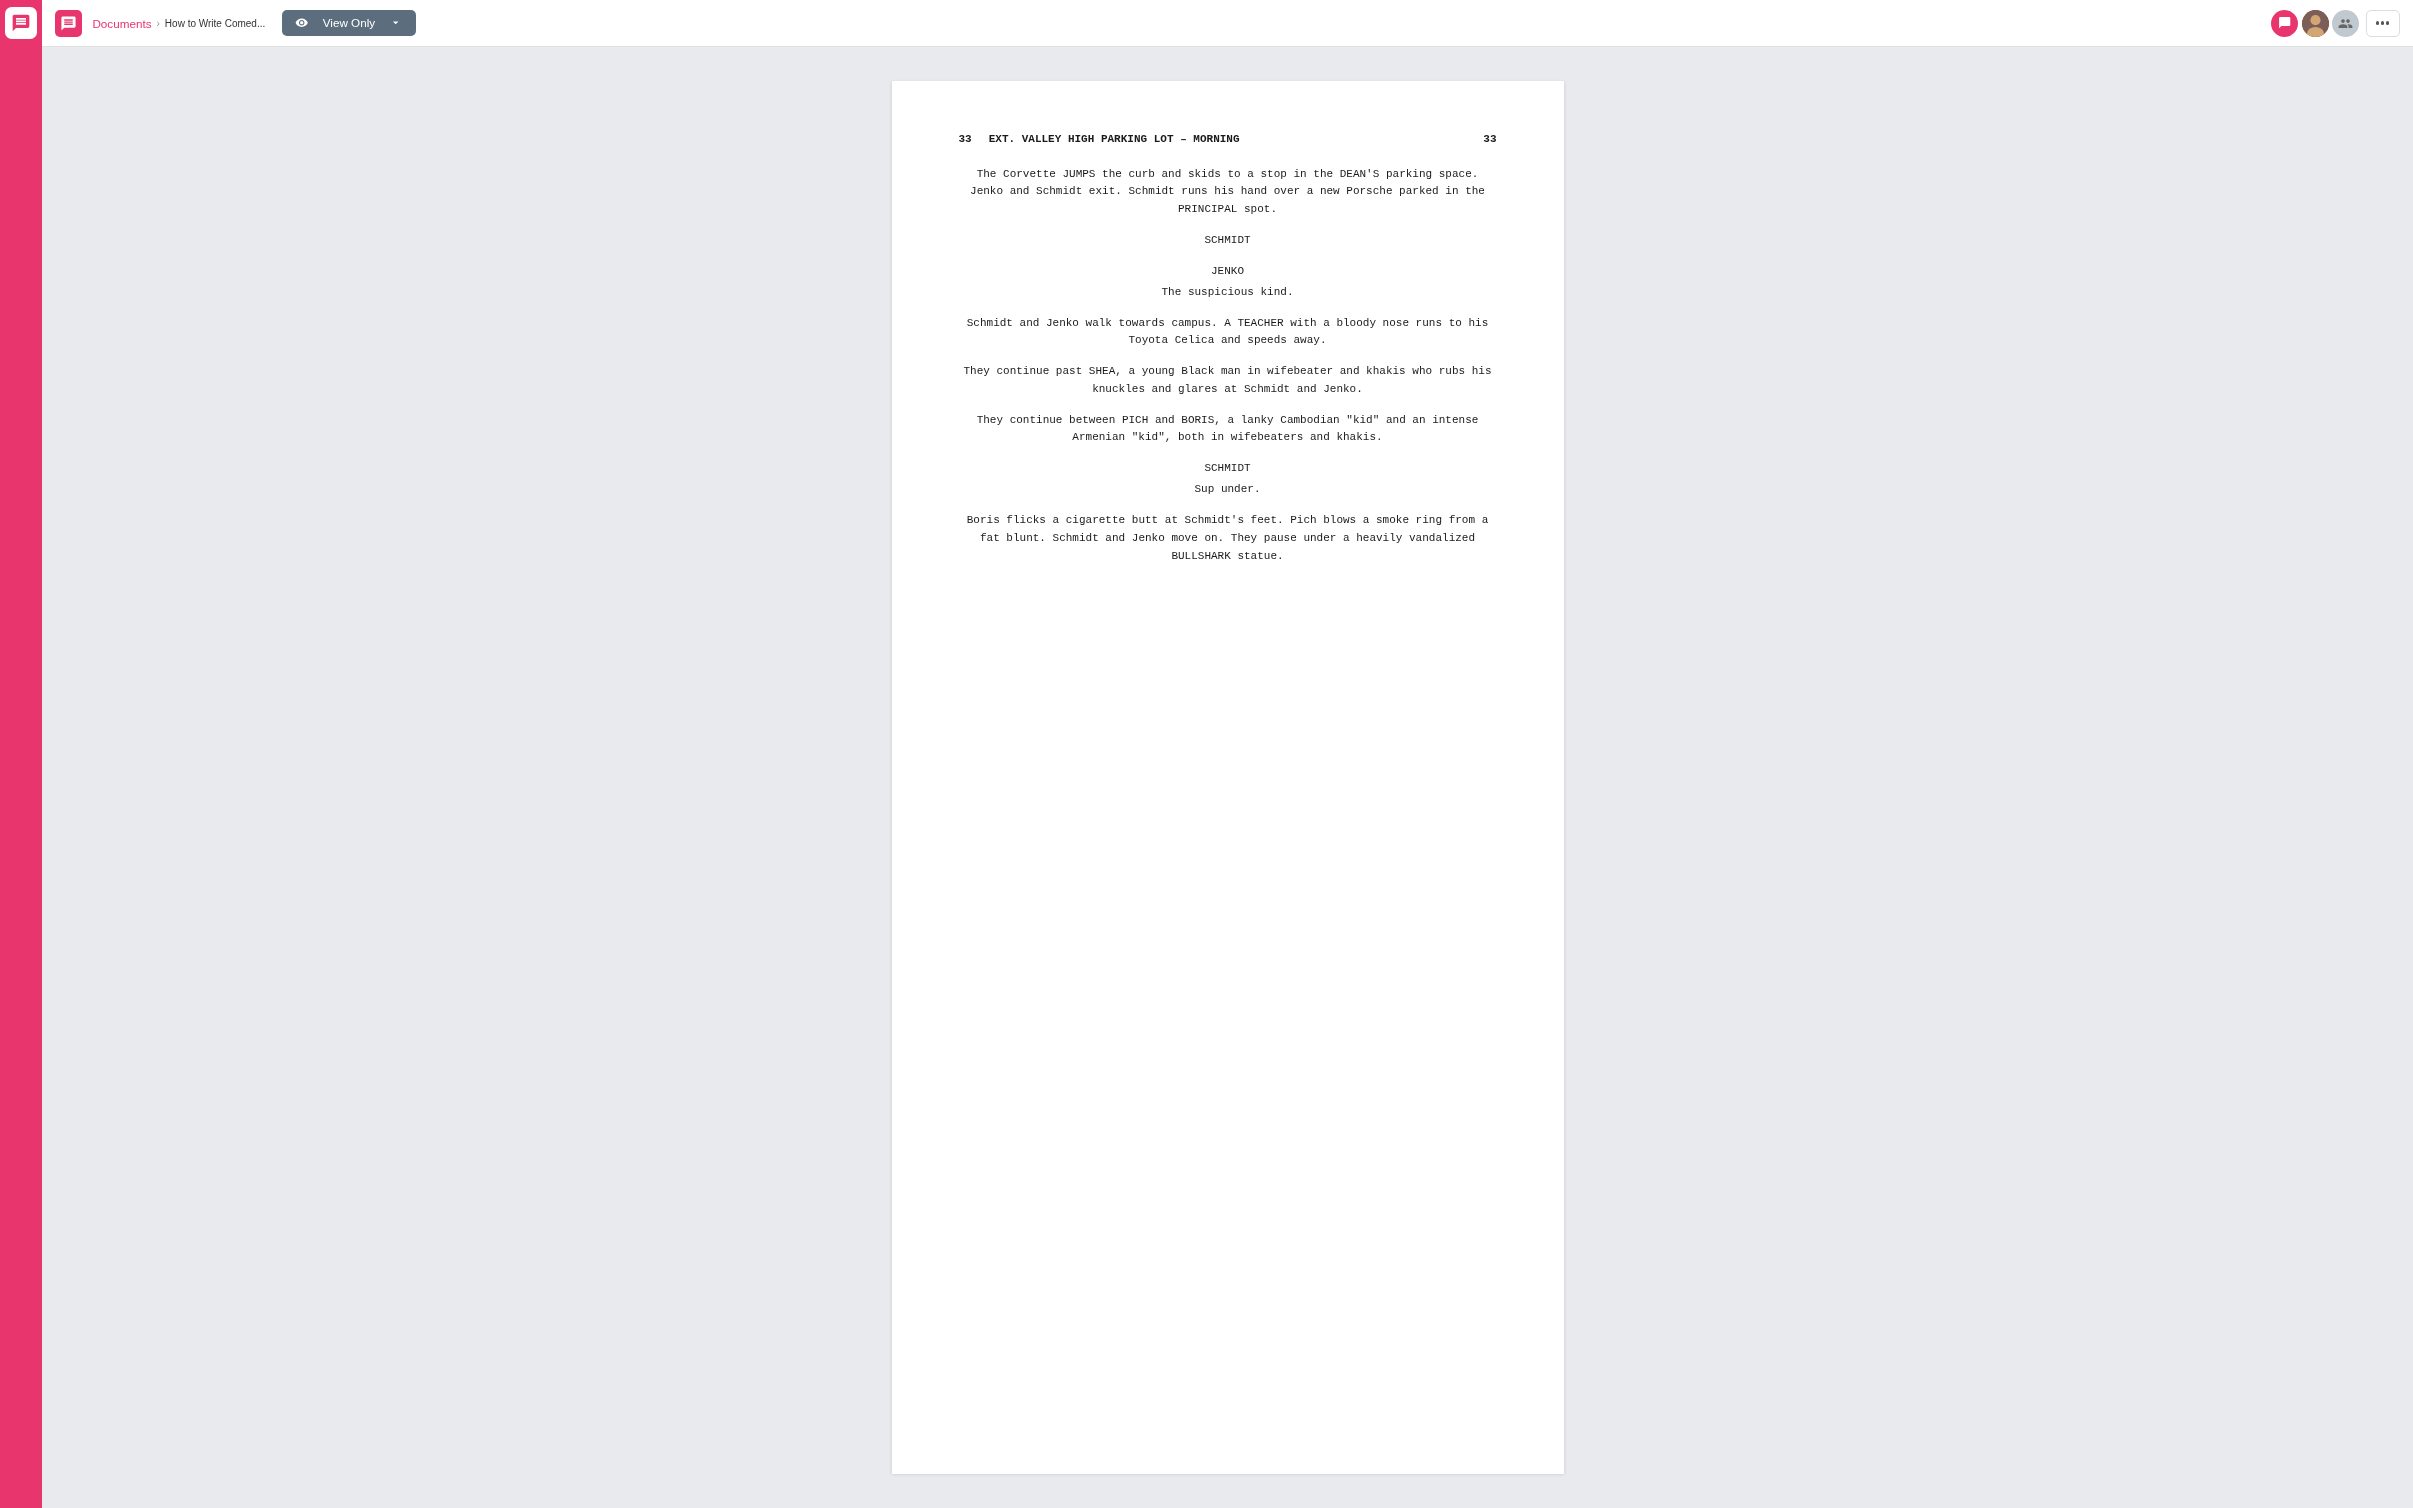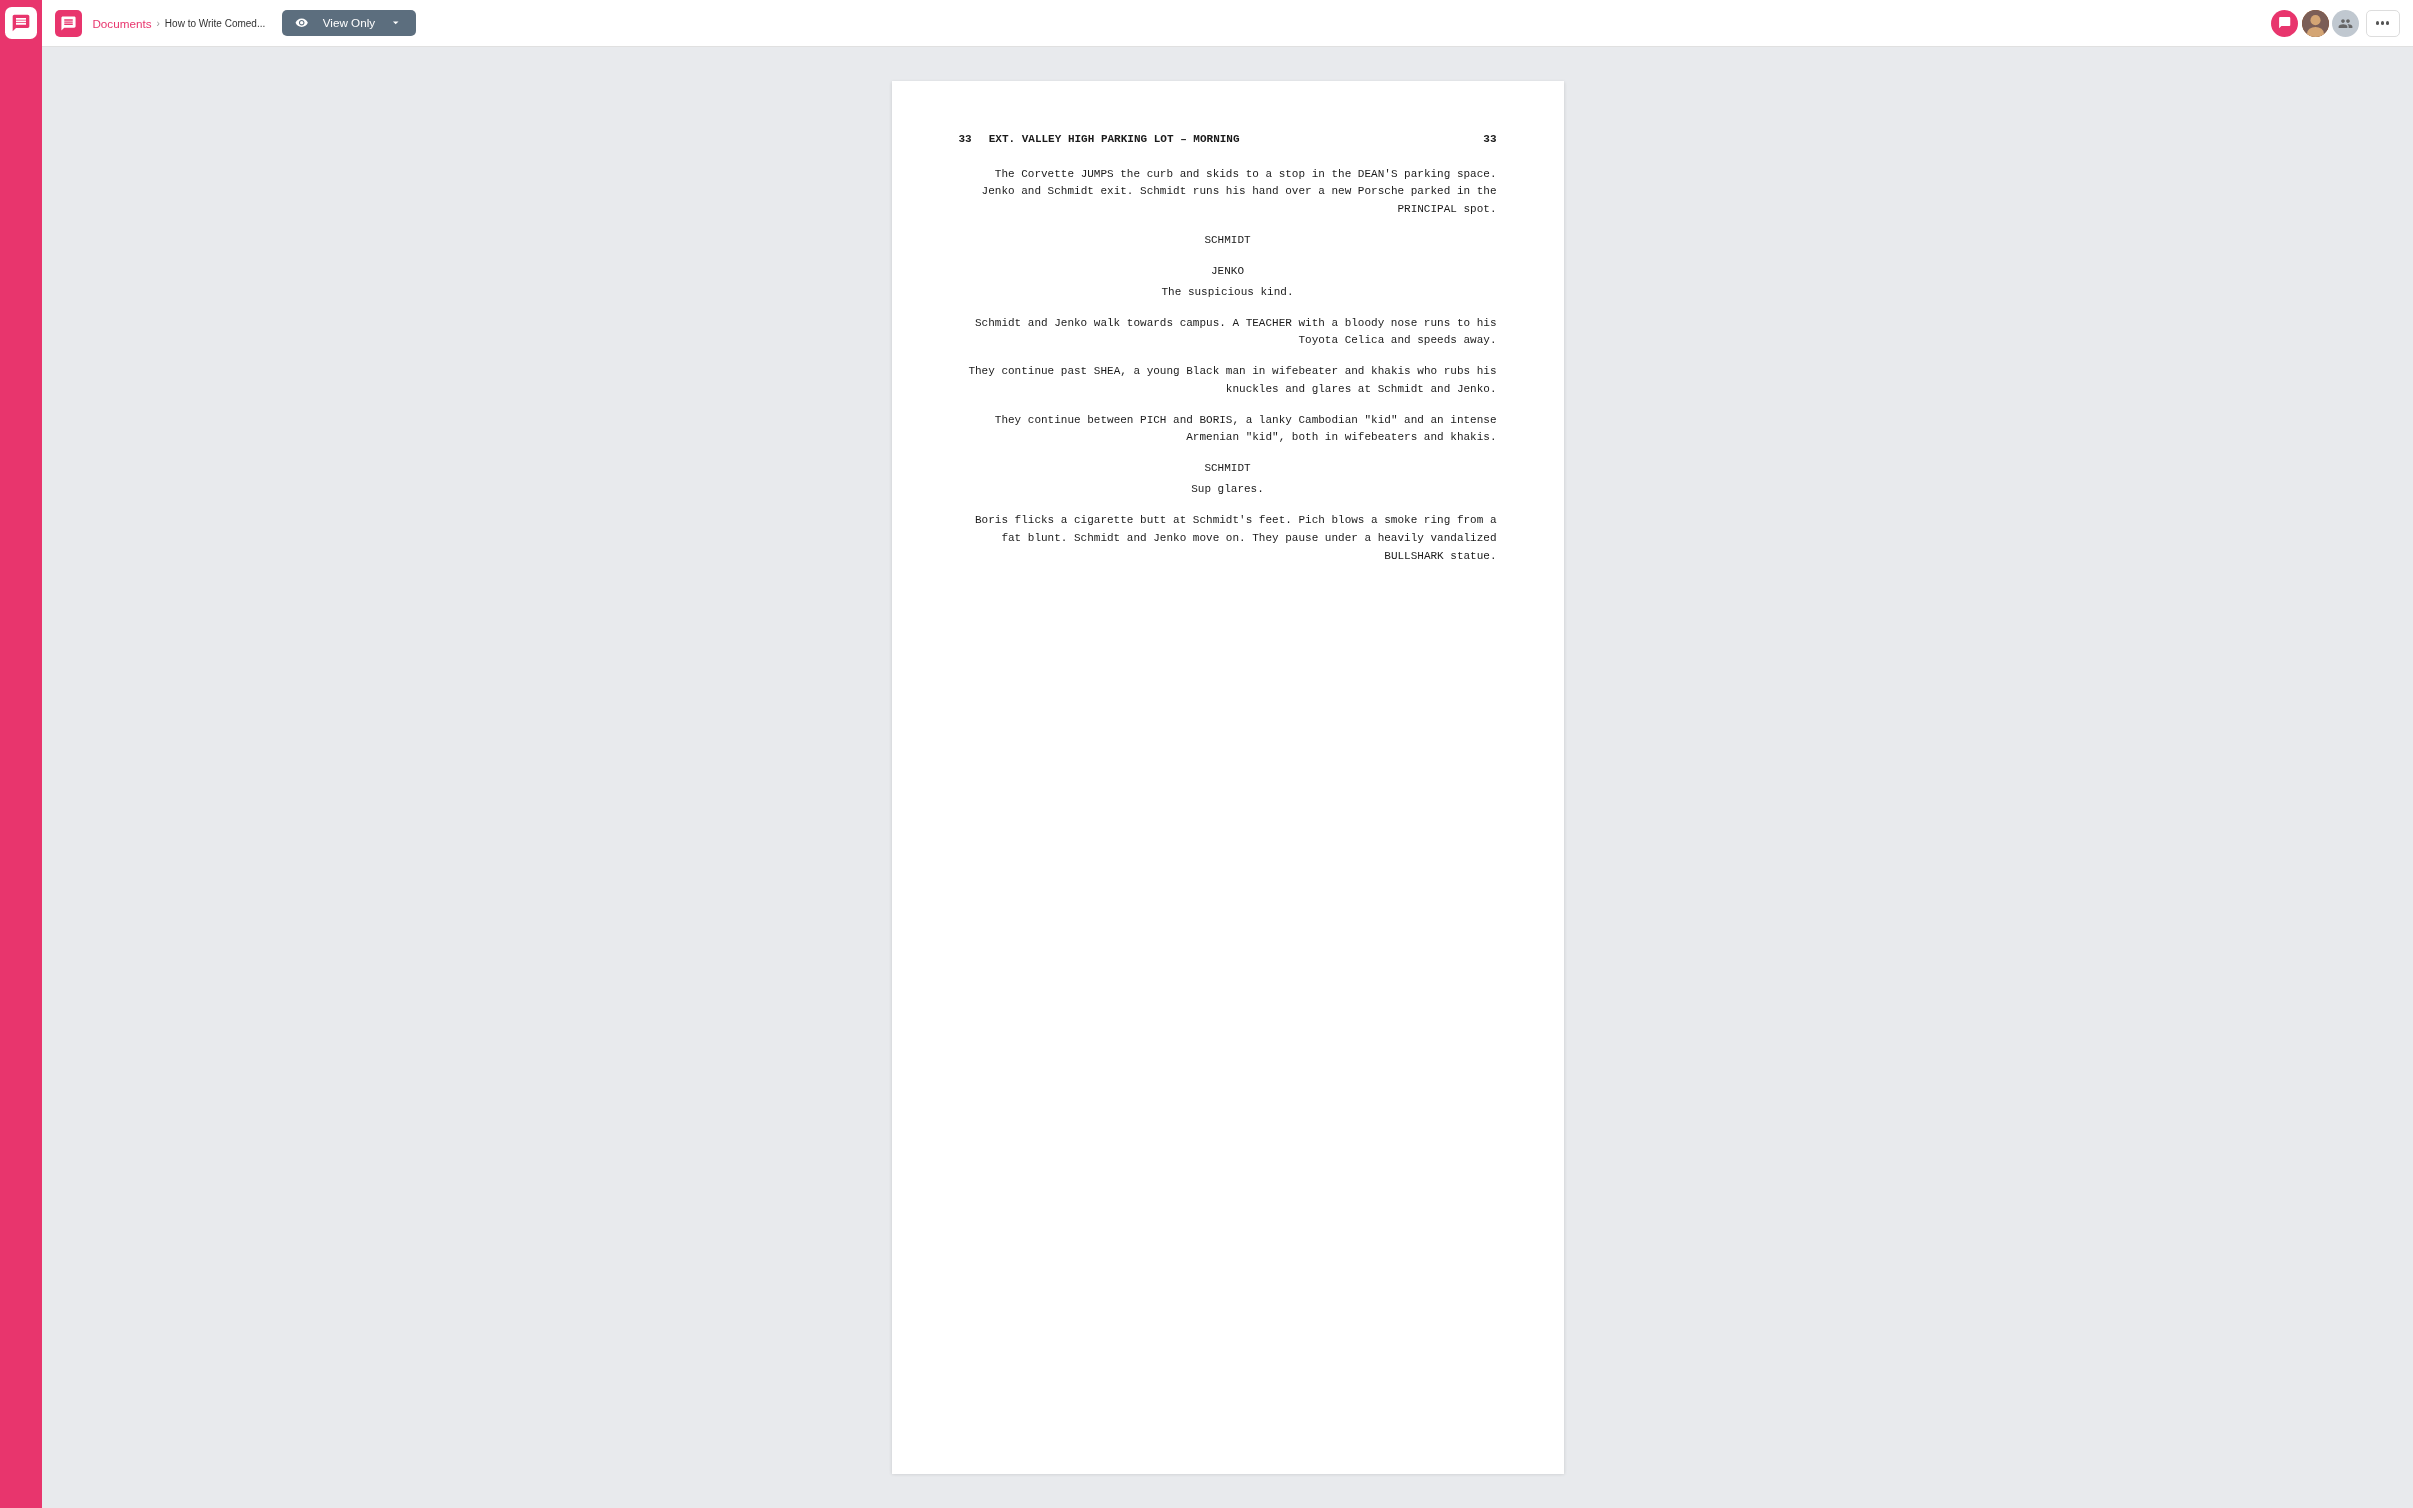--- a/index.html
+++ b/index.html
@@ -224,21 +224,21 @@
     }
 
     .scene-title {
       font-weight: bold;
       flex: 1;
       padding: 0 17px;
     }
 
     .action {
       margin-bottom: 13.4px;
-      text-align: right;
+      text-align: center;
     }
 
     .character {
       text-align: center;
       font-weight: normal;
       margin-bottom: 3.4px;
       margin-top: 13.4px;
     }
 
     .dialogue {
@@ -348,21 +348,21 @@
           <div class="dialogue">The suspicious kind.</div>
 
           <div class="action">Schmidt and Jenko walk towards campus. A TEACHER with a bloody nose runs to his Toyota Celica and speeds away.</div>
 
           <div class="action">They continue past SHEA, a young Black man in wifebeater and khakis who rubs his knuckles and glares at Schmidt and Jenko.</div>
 
           <div class="action">They continue between PICH and BORIS, a lanky Cambodian "kid" and an intense Armenian "kid", both in wifebeaters and khakis.</div>
 
           <div class="character">SCHMIDT</div>
 
-          <div class="dialogue">Sup glares.</div>
+          <div class="dialogue">Sup under.</div>
 
           <div class="action">Boris flicks a cigarette butt at Schmidt's feet. Pich blows a smoke ring from a fat blunt. Schmidt and Jenko move on. They pause under a heavily vandalized BULLSHARK statue.</div>
 
         </div>
       </div>
     </div>
   </div>
 </div>
 
 

